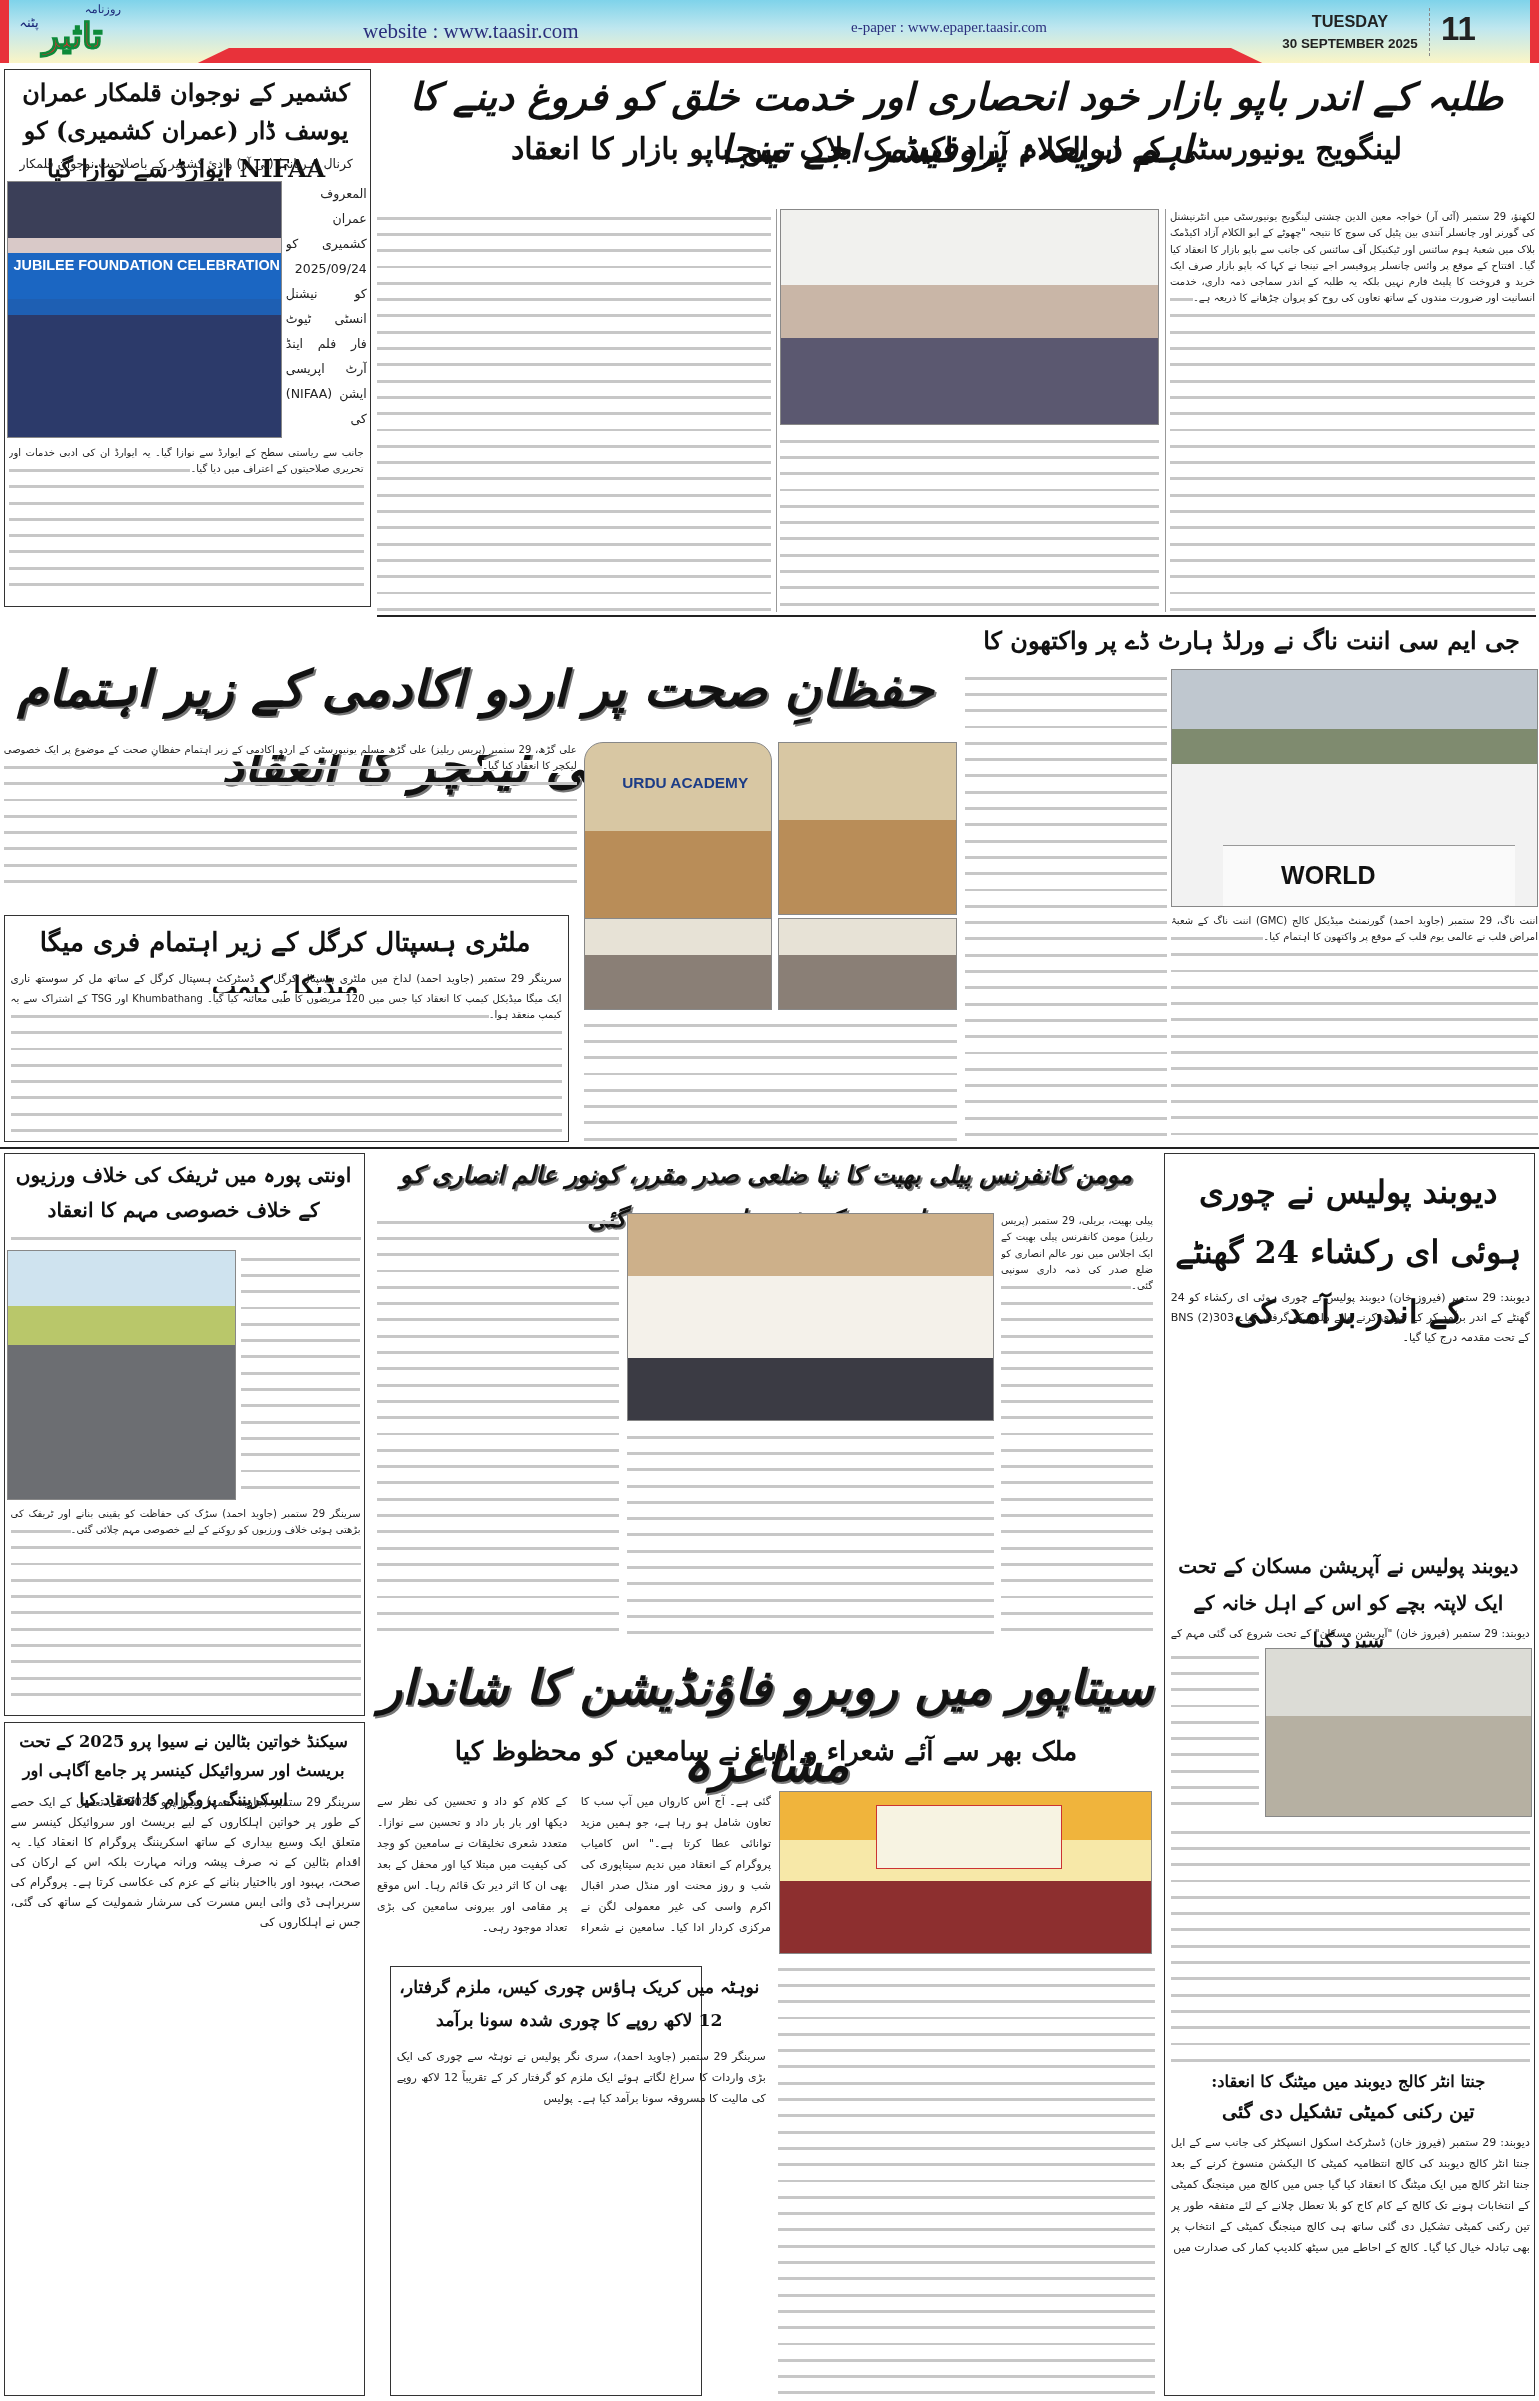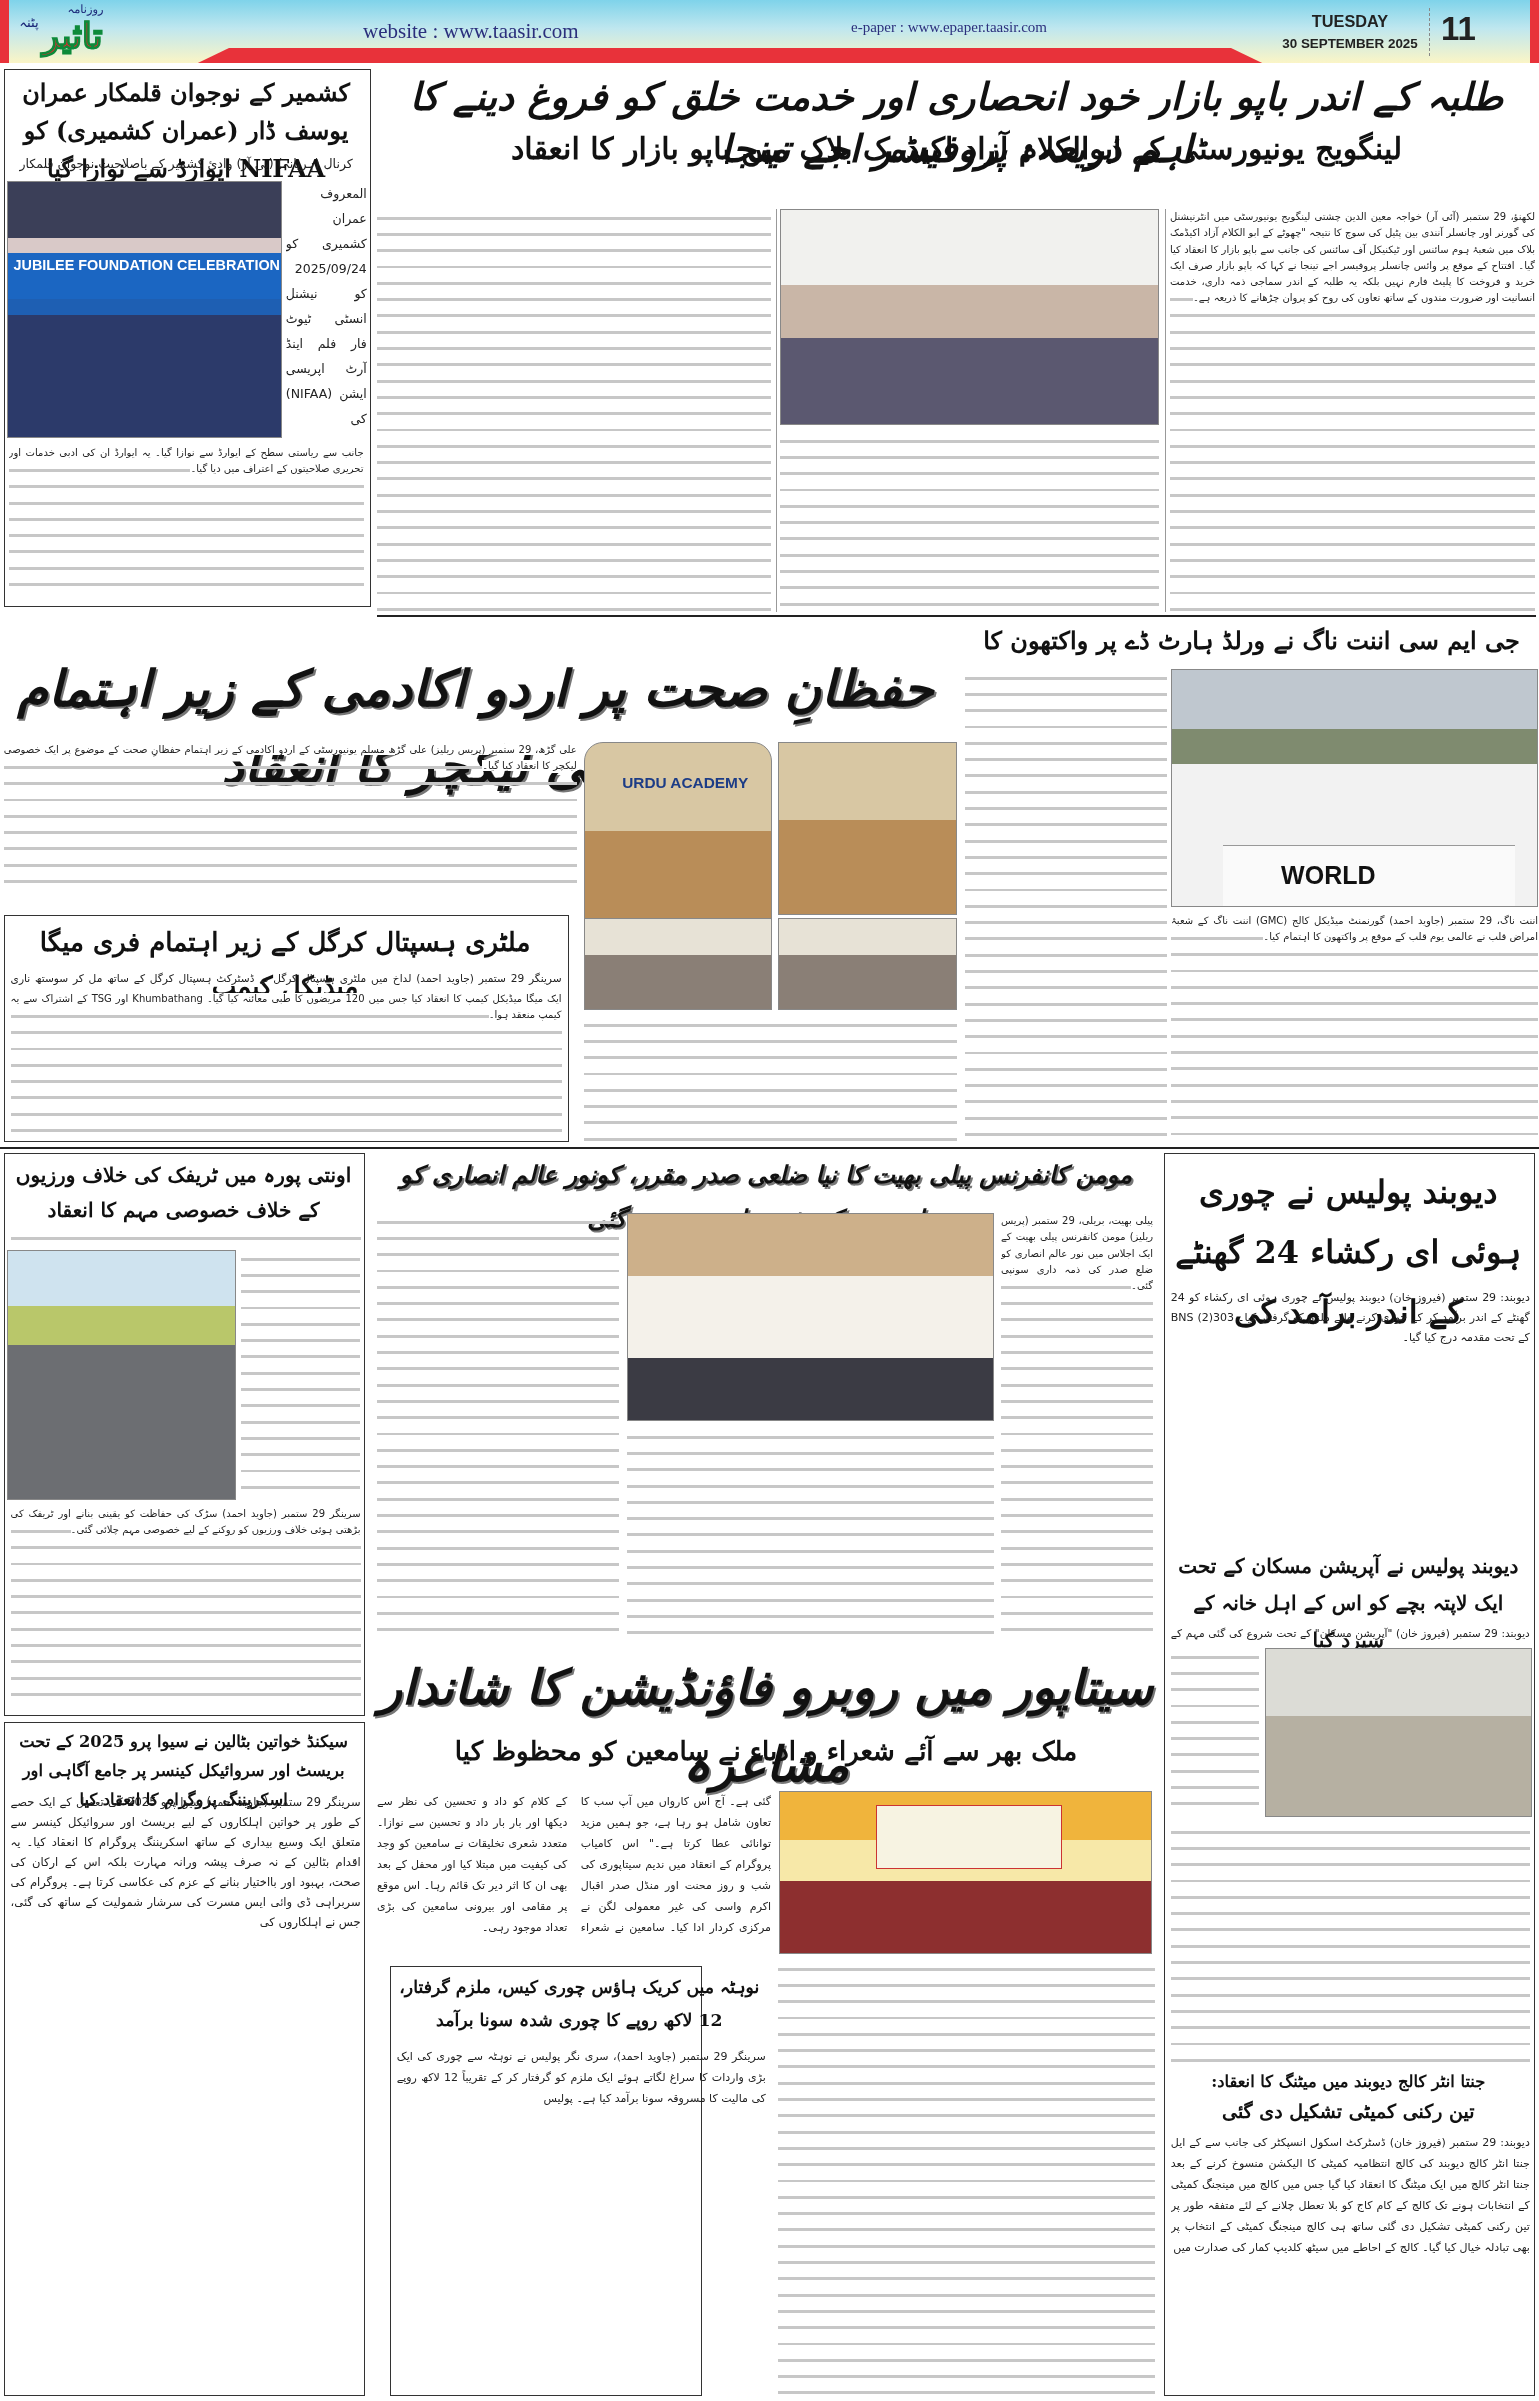--- a/index.html
+++ b/index.html
@@ -5,21 +5,21 @@
   * { box-sizing: border-box; margin: 0; padding: 0; }
   html, body { width: 1539px; height: 2402px; background: #ffffff; overflow: hidden; }
   body { font-family: "DejaVu Sans", sans-serif; color: #111; position: relative; }
 
   
   .masthead { position: absolute; left: 0; top: 0; width: 1539px; height: 63px;
     background: linear-gradient(180deg, #7fd3ea 0%, #bfe7ef 45%, #fbf5c6 100%); overflow: hidden; }
   .mh-left-bar, .mh-right-bar { position: absolute; top: 0; width: 8.6px; height: 63px; background: #e8323a; }
   .mh-left-bar { left: 0; } .mh-right-bar { right: 0; }
   .mh-logo { position: absolute; left: 13.4px; top: 1.9px; width: 125px; height: 60px; text-align: center; direction: rtl; }
-  .mh-logo .roz { font-family: "DejaVu Serif", serif; font-size: 11.5px; color: #1d2a7a; display:block; text-align:left; padding-left:54px; }
+  .mh-logo .roz { font-family: "DejaVu Serif", serif; font-size: 11.5px; color: #1d2a7a; display:block; text-align:center; padding-left:54px; }
   .mh-logo .patna { font-family: "DejaVu Serif", serif; font-size: 13.4px; color:#1d2a7a; position:absolute; left:5.8px; top:13.4px; }
   .mh-logo .taasir { font-family: "DejaVu Serif", serif; font-size: 35px; font-weight: bold; color: #e5262d;
     -webkit-text-stroke: 1.4px #0d8a3a; position:absolute; left:29px; top:13.4px; }
   .mh-website { position: absolute; left: 363px; top: 19px; font-family: "Liberation Serif", serif; font-size: 21px; color: #2b2f7c; }
   .mh-epaper { position: absolute; left: 851px; top: 19px; font-family: "Liberation Serif", serif; font-size: 15px; color: #2b2f7c; }
   .mh-redband { position: absolute; left: 197px; top: 48px; width: 1066px; height: 15.4px; background: #e8323a;
     clip-path: polygon(0 100%, 3% 0, 97% 0, 100% 100%); }
   .mh-center { position: absolute; left: 649px; top: 0; width: 240px; height: 63px; background: #e8323a;
     border-radius: 58px 58px 0 0 / 44px 44px 0 0; text-align: center; color: #fff; }
   .mh-center .t1 { font-family: "Liberation Sans", sans-serif; font-weight: bold; font-size: 29px; line-height: 33px; margin-top: 3.8px; letter-spacing: 1px; }

